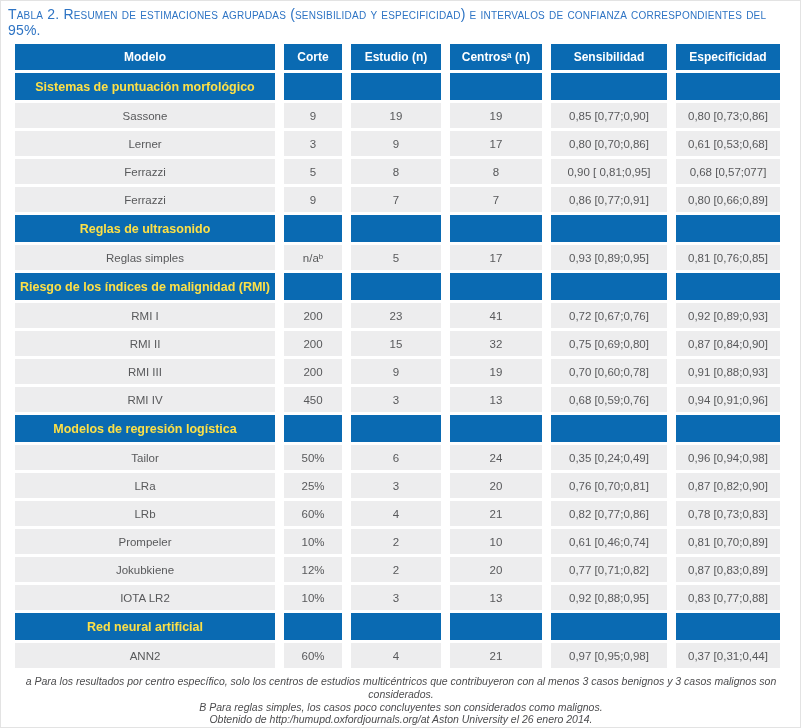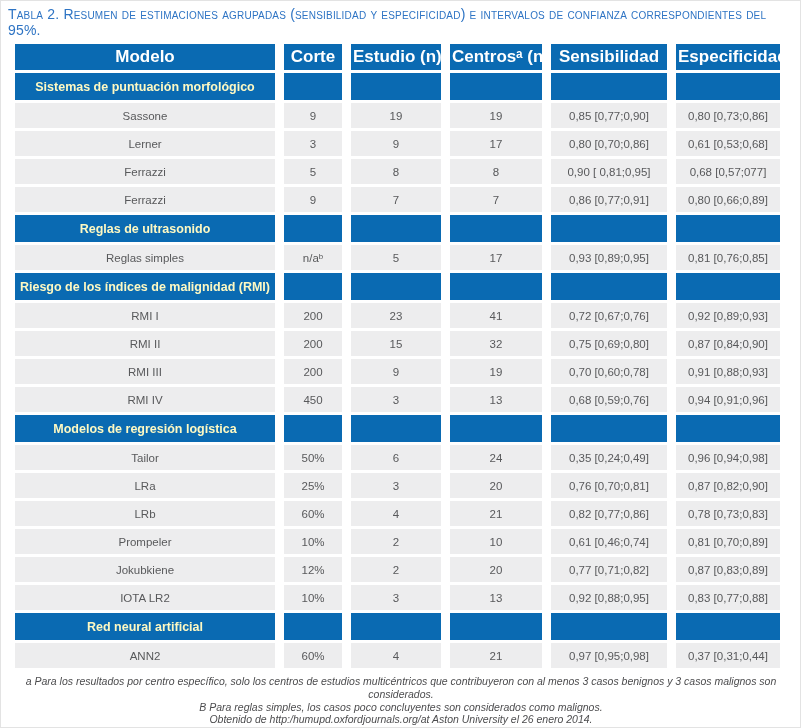--- a/index.html
+++ b/index.html
@@ -22,30 +22,30 @@
   table.results{
     border-collapse:separate;
     border-spacing:9px 3px;
     table-layout:fixed;
     width:783px;
     margin:3px 0 0 5px;
   }
   th.col-header{
     background:#0a6ab2;
     color:#ffffff;
-    font-size:17px;
+    font-size:12px;
     font-weight:bold;
     height:26px;
     text-align:center;
     padding:0 2px;
     white-space:nowrap;
   }
   td.section-label{
     background:#0a6ab2;
-    color:#fef9c3;
+    color:#fde047;
     font-size:12.5px;
     font-weight:bold;
     height:25px;
     text-align:center;
     padding:0 2px;
     white-space:nowrap;
   }
   td.section-empty{
     background:#0a6ab2;
     height:25px;

